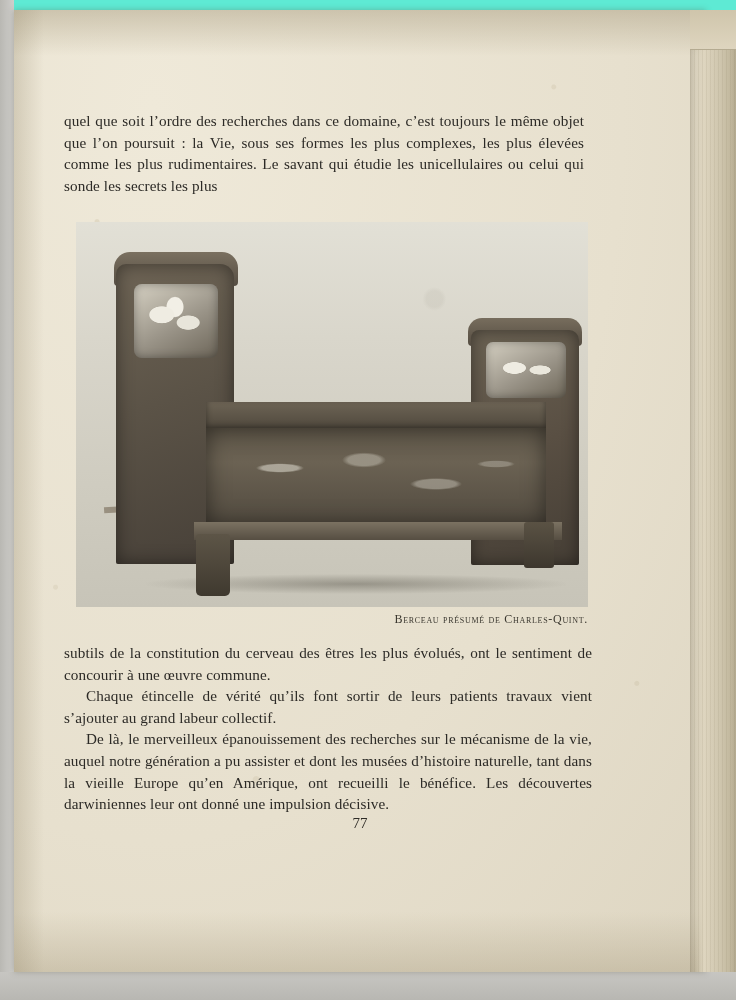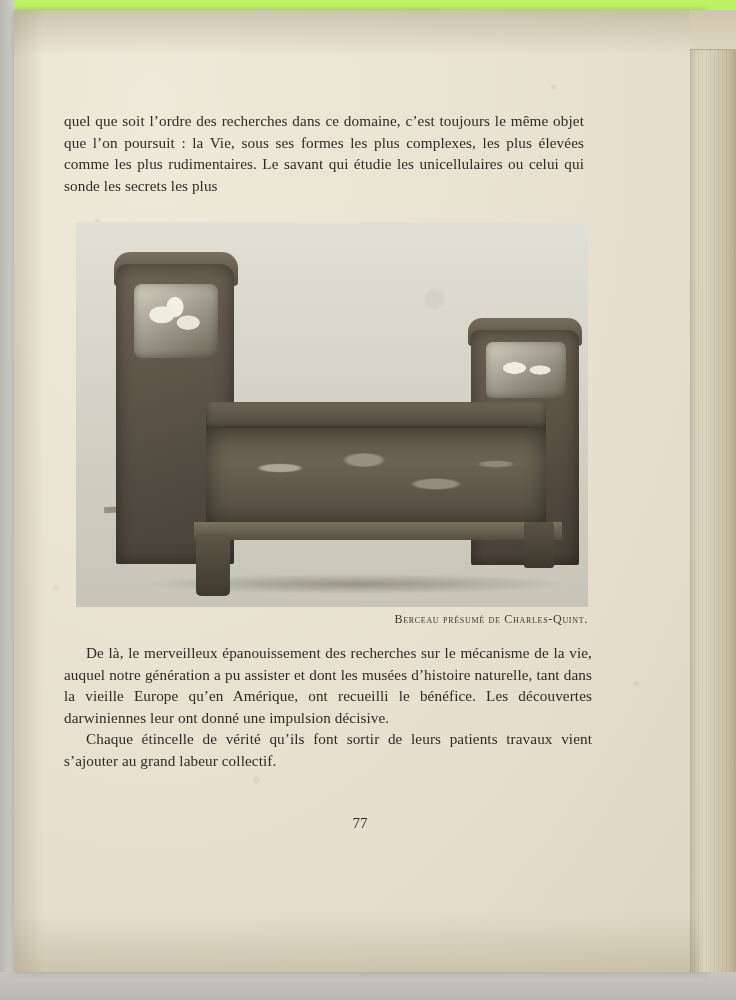--- a/index.html
+++ b/index.html
@@ -6,21 +6,21 @@
   html, body {
     margin: 0; padding: 0;
     width: 736px; height: 1000px;
     background: #c9c8c4;
     font-family: "Liberation Serif", serif;
     overflow: hidden;
   }
   #scan {
     position: relative;
     width: 736px; height: 1000px;
-    background: #bef264;
+    background: #5eead4;
   }
   
   .bg-left {
     position: absolute; left: 0; top: 0; width: 14px; height: 1000px;
     background: linear-gradient(90deg,#b9b8b3 0%, #cfcecb 100%);
   }
   .bg-bottom {
     position: absolute; left: 0; bottom: 0; width: 736px; height: 28px;
     background: linear-gradient(180deg,#c7c6c2 0%, #b8b7b2 100%);
   }
@@ -303,22 +303,23 @@
         <div class="side-panel-wear"></div>
         <div class="bottom-rail"></div>
         <div class="leg-left"></div>
         <div class="leg-right"></div>
       </div>
     </div>
 
     <div class="caption">Berceau présumé de Charles-Quint.</div>
 
     <div class="col2">
+      <p>subtils de la constitution du cerveau des êtres les plus évolués, ont le sentiment de concourir à une œuvre commune.</p>
+      <p class="indent">Chaque étincelle de vérité qu’ils font sortir de leurs patients travaux vient s’ajouter au grand labeur collectif.</p>
       <p class="indent">De là, le merveilleux épanouissement des recherches sur le mécanisme de la vie, auquel notre génération a pu assister et dont les musées d’histoire naturelle, tant dans la vieille Europe qu’en Amérique, ont recueilli le bénéfice. Les découvertes darwiniennes leur ont donné une impulsion décisive.</p>
-      <p class="indent">Chaque étincelle de vérité qu’ils font sortir de leurs patients travaux vient s’ajouter au grand labeur collectif.</p>
     </div>
 
     <div class="folio">77</div>
   </div>
 
   <div class="gutter">
     <div class="gutter-lines"></div>
     <div class="gutter-top-tab"></div>
   </div>
 

